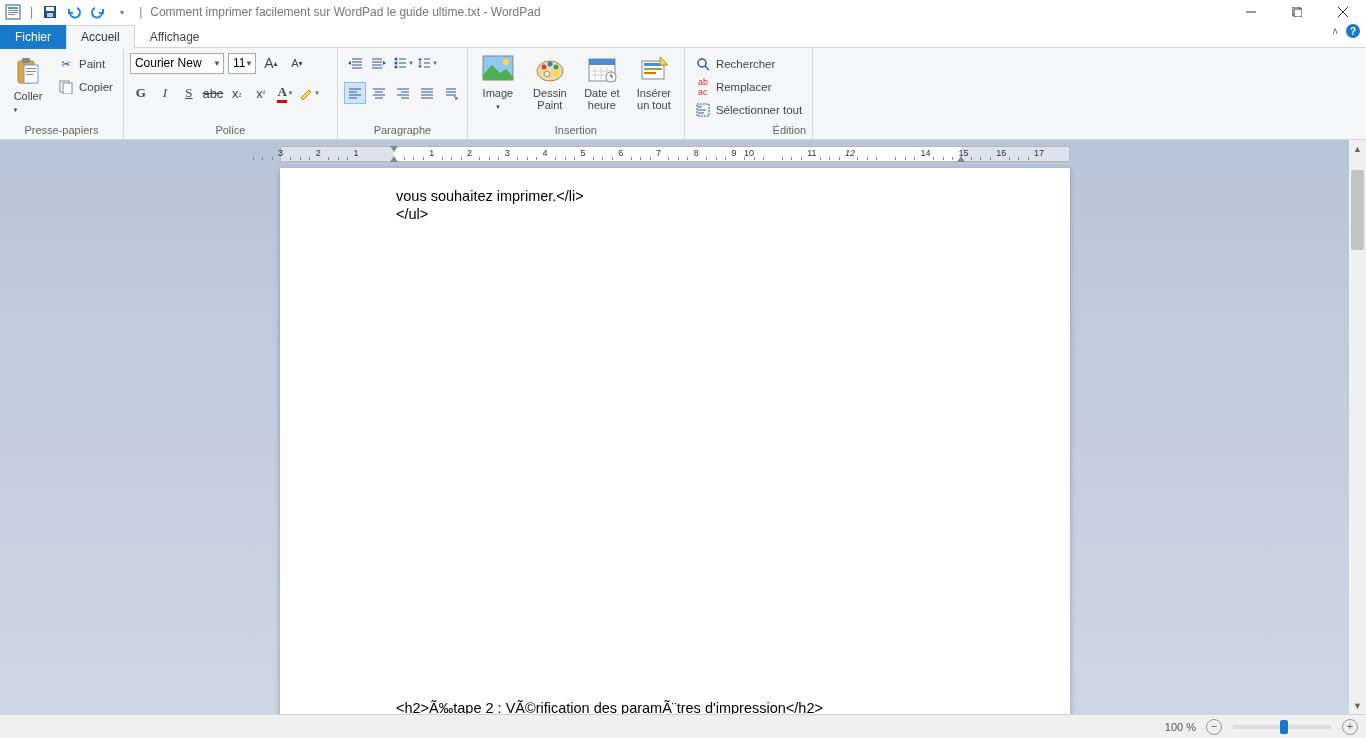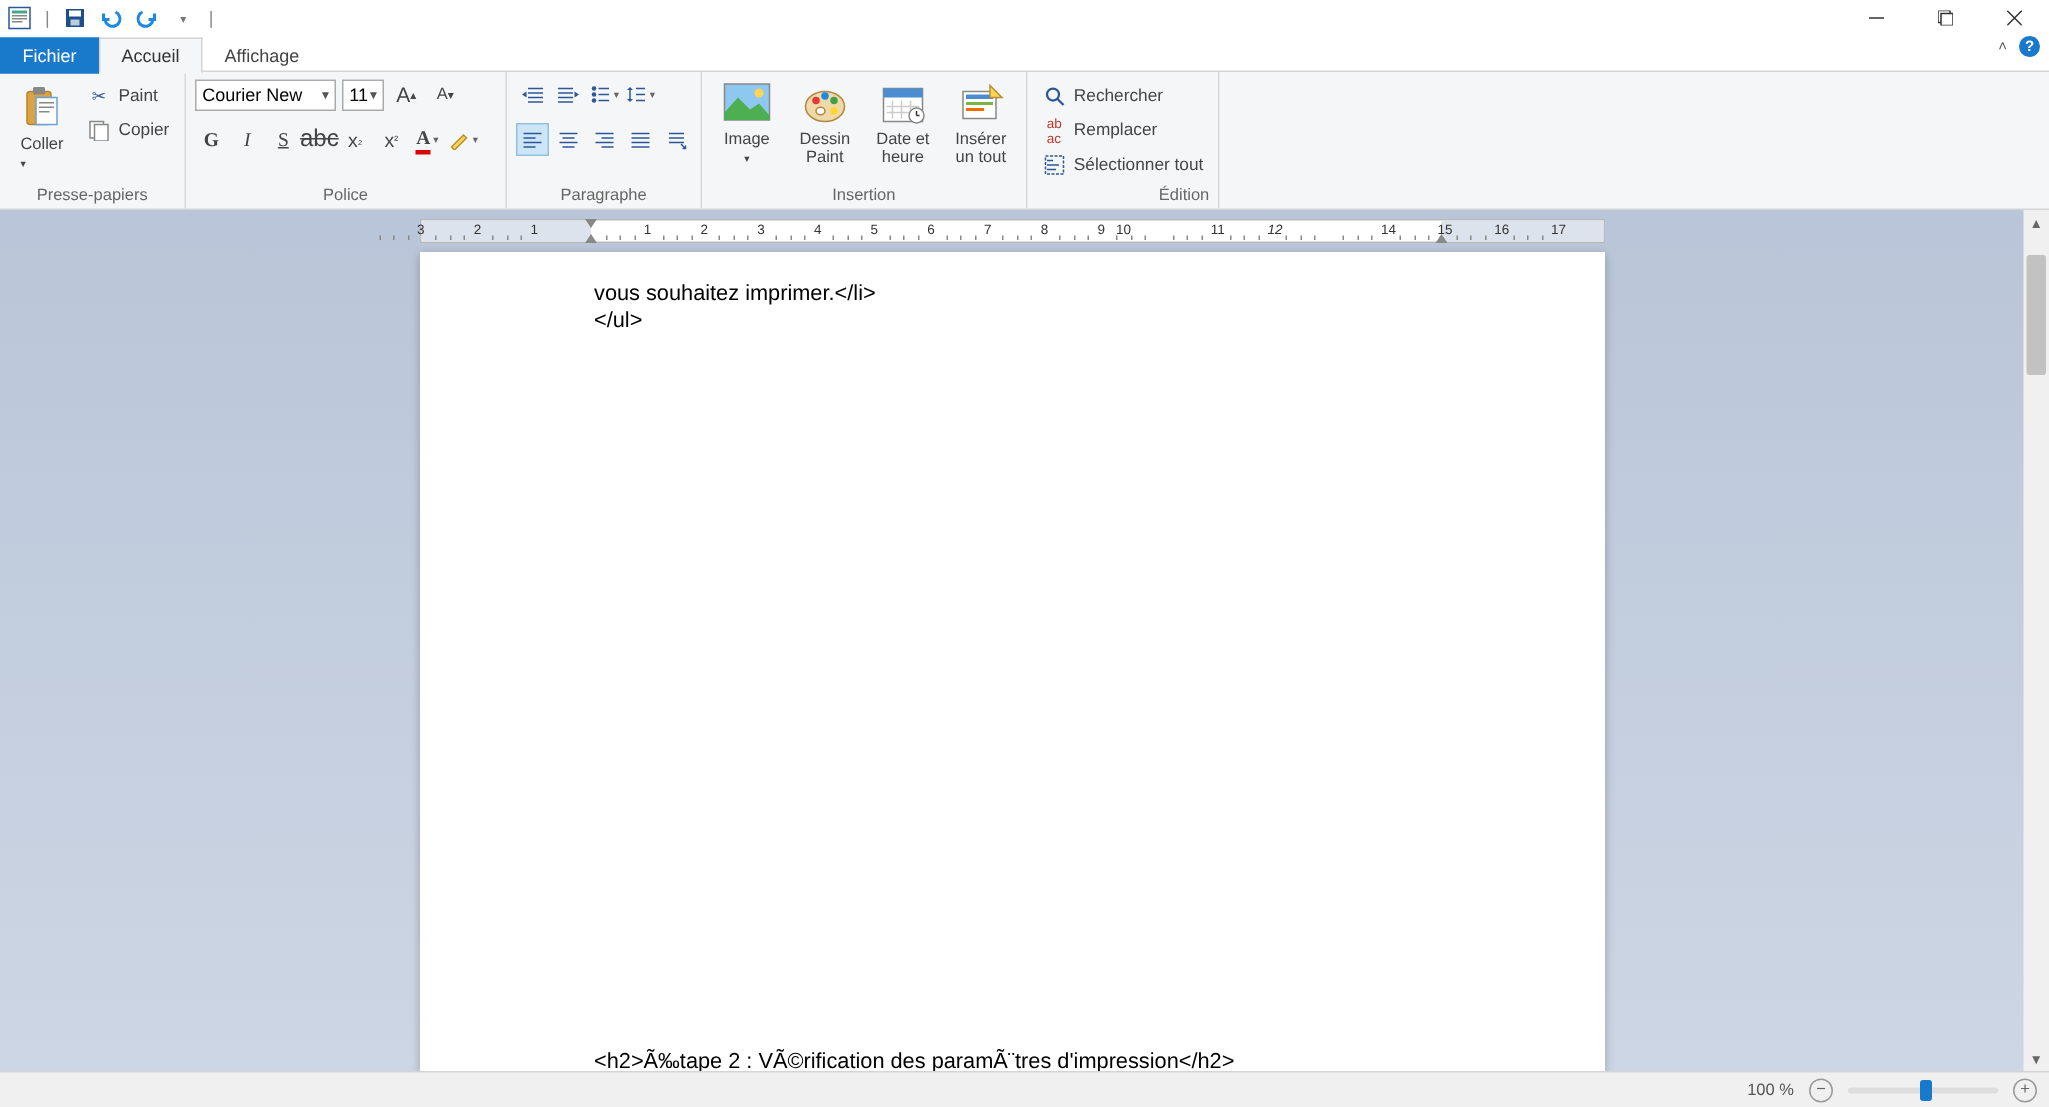--- a/index.html
+++ b/index.html
@@ -102,20 +102,21 @@
     </div>
     <div class="btn">
       <svg width="16" height="16">
           <path d="M5 4 A5 5 0 1 0 12 8" fill="none" stroke="#1e88e5" stroke-width="2"></path>
           <path d="M13 5 L13 9 L9 9" fill="none" stroke="#1e88e5" stroke-width="2"></path>
         </svg>
     </div>
     <div class="btn" style="font-size:8px;color:#777;">▾</div>
     <span class="sep">|</span>
   </div>
+  <div class="title">Comment imprimer facilement sur WordPad  le guide ultime.txt - WordPad</div>
   <div class="winbtns">
     <div class="wbtn">
         <svg width="10" height="10">
           <line x1="0" y1="5" x2="10" y2="5" stroke="#333"></line>
         </svg>
       </div>
     <div class="wbtn">
         <svg width="10" height="10">
           <rect x="0" y="0" width="8" height="8" fill="none" stroke="#333"></rect>
           <rect x="2" y="2" width="8" height="8" fill="#fff" stroke="#333"></rect>
@@ -193,21 +194,21 @@
           </div>
         <div class="iconbtn" style="font-family:serif;">
             <span style="font-size:11px;">A</span>
             <span style="font-size:8px;vertical-align:super;">▾</span>
           </div>
       </div>
       <div class="row2">
         <div class="iconbtn" style="font-weight:bold;font-family:Georgia;">G</div>
         <div class="iconbtn" style="font-style:italic;font-family:Georgia;">I</div>
         <div class="iconbtn" style="text-decoration:underline;font-family:Georgia;">S</div>
-        <div class="iconbtn" style="font-size:16px;">
+        <div class="iconbtn" style="font-size:13px;">
             <span style="text-decoration:line-through;">abc</span>
           </div>
         <div class="iconbtn">x<sub style="font-size:8px;">₂</sub></div>
         <div class="iconbtn">x<sup style="font-size:8px;">²</sup></div>
         <div class="iconbtn split">
             <span style="border-bottom:3px solid #d00;font-family:serif;font-weight:bold;">A</span>
           </div>
         <div class="iconbtn split">
           <svg width="14" height="14">
               <path d="M2 12 L10 4 L12 6 L4 14 Z" fill="#ffd54f" stroke="#b59030"></path>

